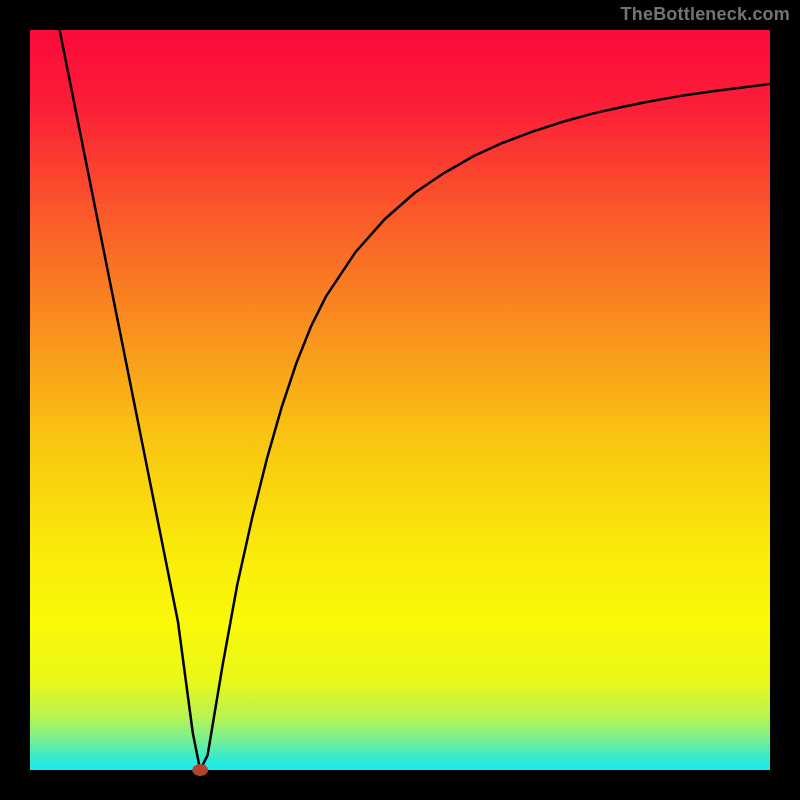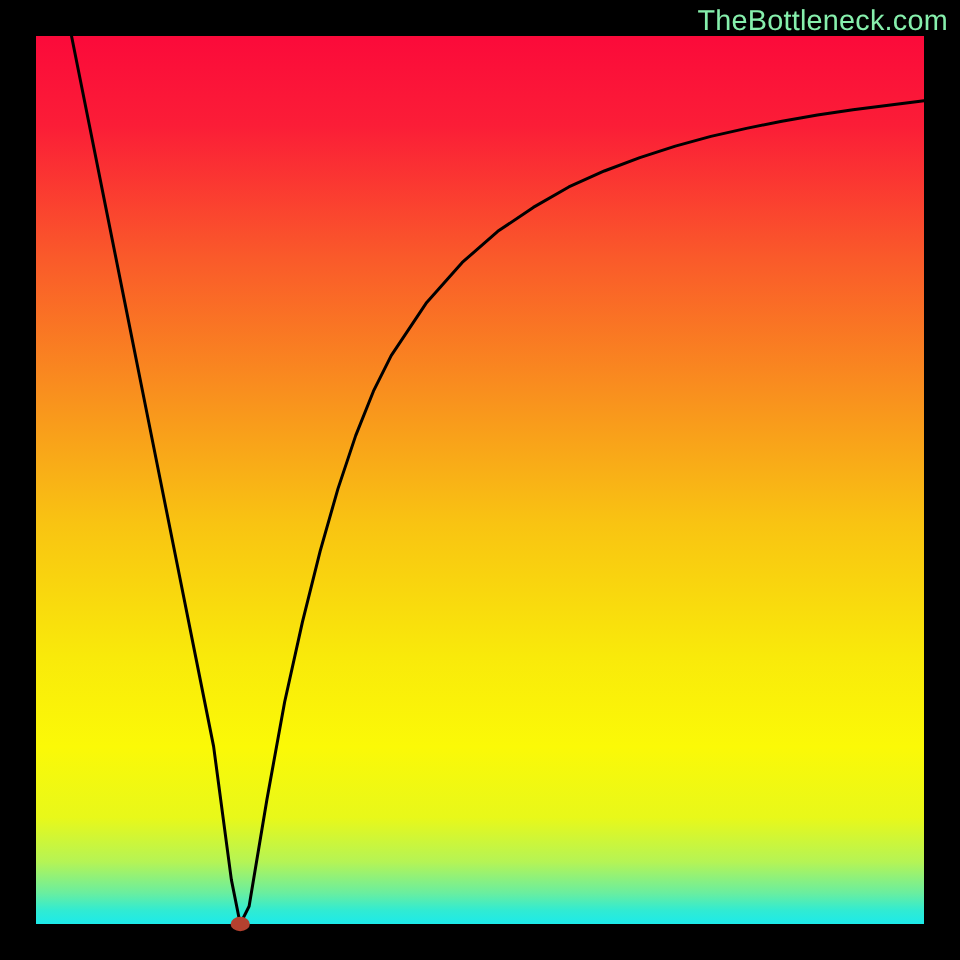--- a/index.html
+++ b/index.html
@@ -14,23 +14,23 @@
   .frame {
     position: relative;
     width: 800px;
     height: 800px;
     background: #000;
   }
   .watermark {
     position: absolute;
     top: 4px;
     right: 10px;
-    font-size: 24px;
-    font-weight: 400;
-    color: #86efac;
+    font-size: 18px;
+    font-weight: 700;
+    color: #737373;
     letter-spacing: 0.2px;
     z-index: 5;
   }
   svg {
     position: absolute;
     top: 0;
     left: 0;
   }
 </style>
 </head>

